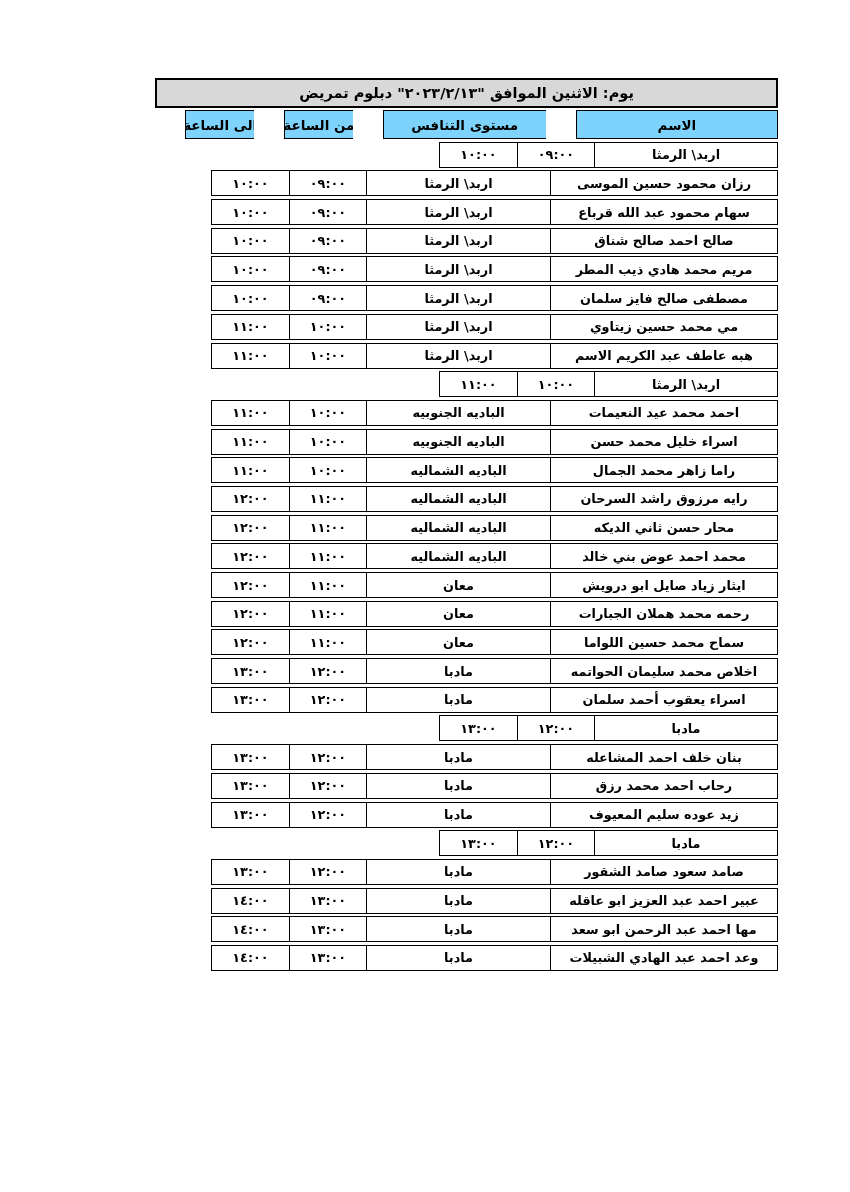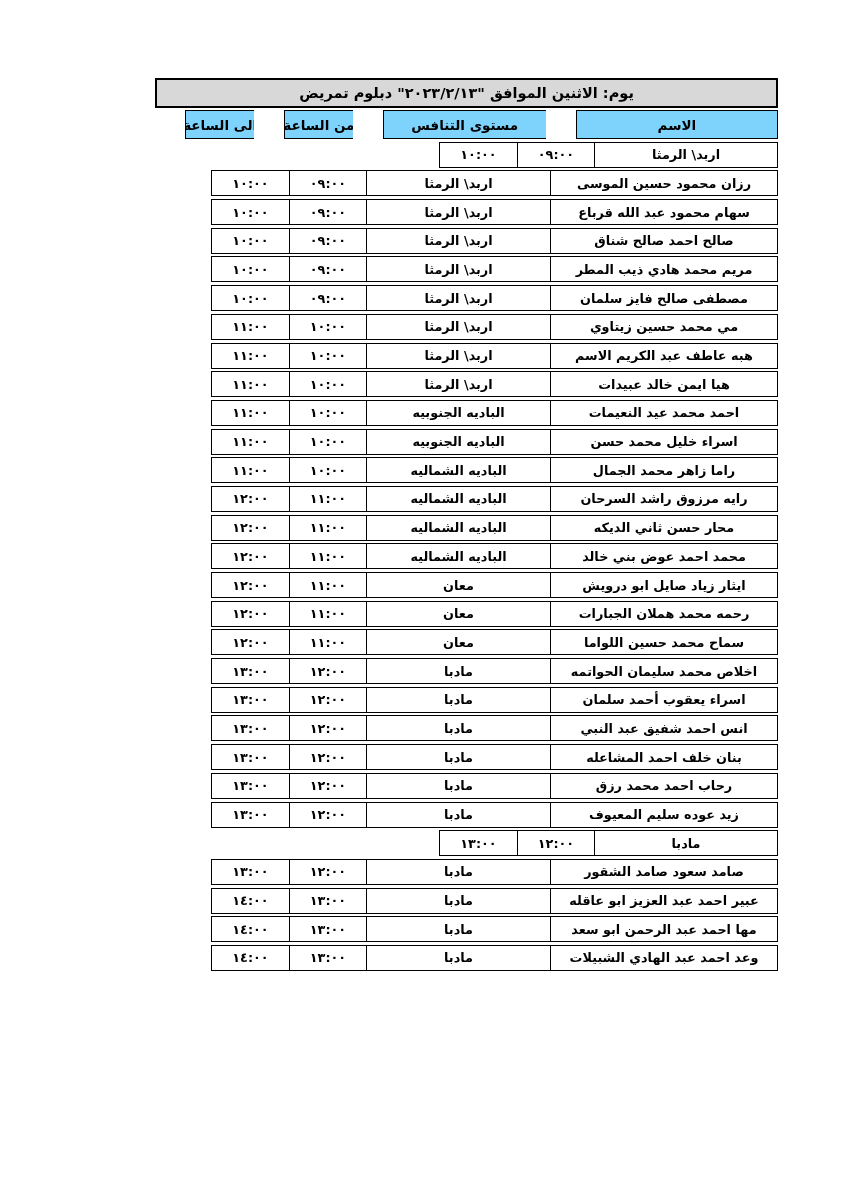--- a/index.html
+++ b/index.html
@@ -130,21 +130,20 @@
       </div>
 
       <div class="t-row data-row">
         <div class="cell col-name">هبه عاطف عبد الكريم الاسم</div>
         <div class="cell col-level">اربد\ الرمثا</div>
         <div class="cell col-from time">١٠:٠٠</div>
         <div class="cell col-to time">١١:٠٠</div>
       </div>
 
       <div class="t-row data-row">
-        <div class="cell col-name">هيا ايمن خالد عبيدات</div>
         <div class="cell col-level">اربد\ الرمثا</div>
         <div class="cell col-from time">١٠:٠٠</div>
         <div class="cell col-to time">١١:٠٠</div>
       </div>
 
       <div class="t-row data-row">
         <div class="cell col-name">احمد محمد عيد النعيمات</div>
         <div class="cell col-level">الباديه الجنوبيه</div>
         <div class="cell col-from time">١٠:٠٠</div>
         <div class="cell col-to time">١١:٠٠</div>
@@ -214,21 +213,20 @@
       </div>
 
       <div class="t-row data-row">
         <div class="cell col-name">اسراء يعقوب أحمد سلمان</div>
         <div class="cell col-level">مادبا</div>
         <div class="cell col-from time">١٢:٠٠</div>
         <div class="cell col-to time">١٣:٠٠</div>
       </div>
 
       <div class="t-row data-row">
-        <div class="cell col-name">انس احمد شفيق عبد النبي</div>
         <div class="cell col-level">مادبا</div>
         <div class="cell col-from time">١٢:٠٠</div>
         <div class="cell col-to time">١٣:٠٠</div>
       </div>
 
       <div class="t-row data-row">
         <div class="cell col-name">بنان خلف احمد المشاعله</div>
         <div class="cell col-level">مادبا</div>
         <div class="cell col-from time">١٢:٠٠</div>
         <div class="cell col-to time">١٣:٠٠</div>

